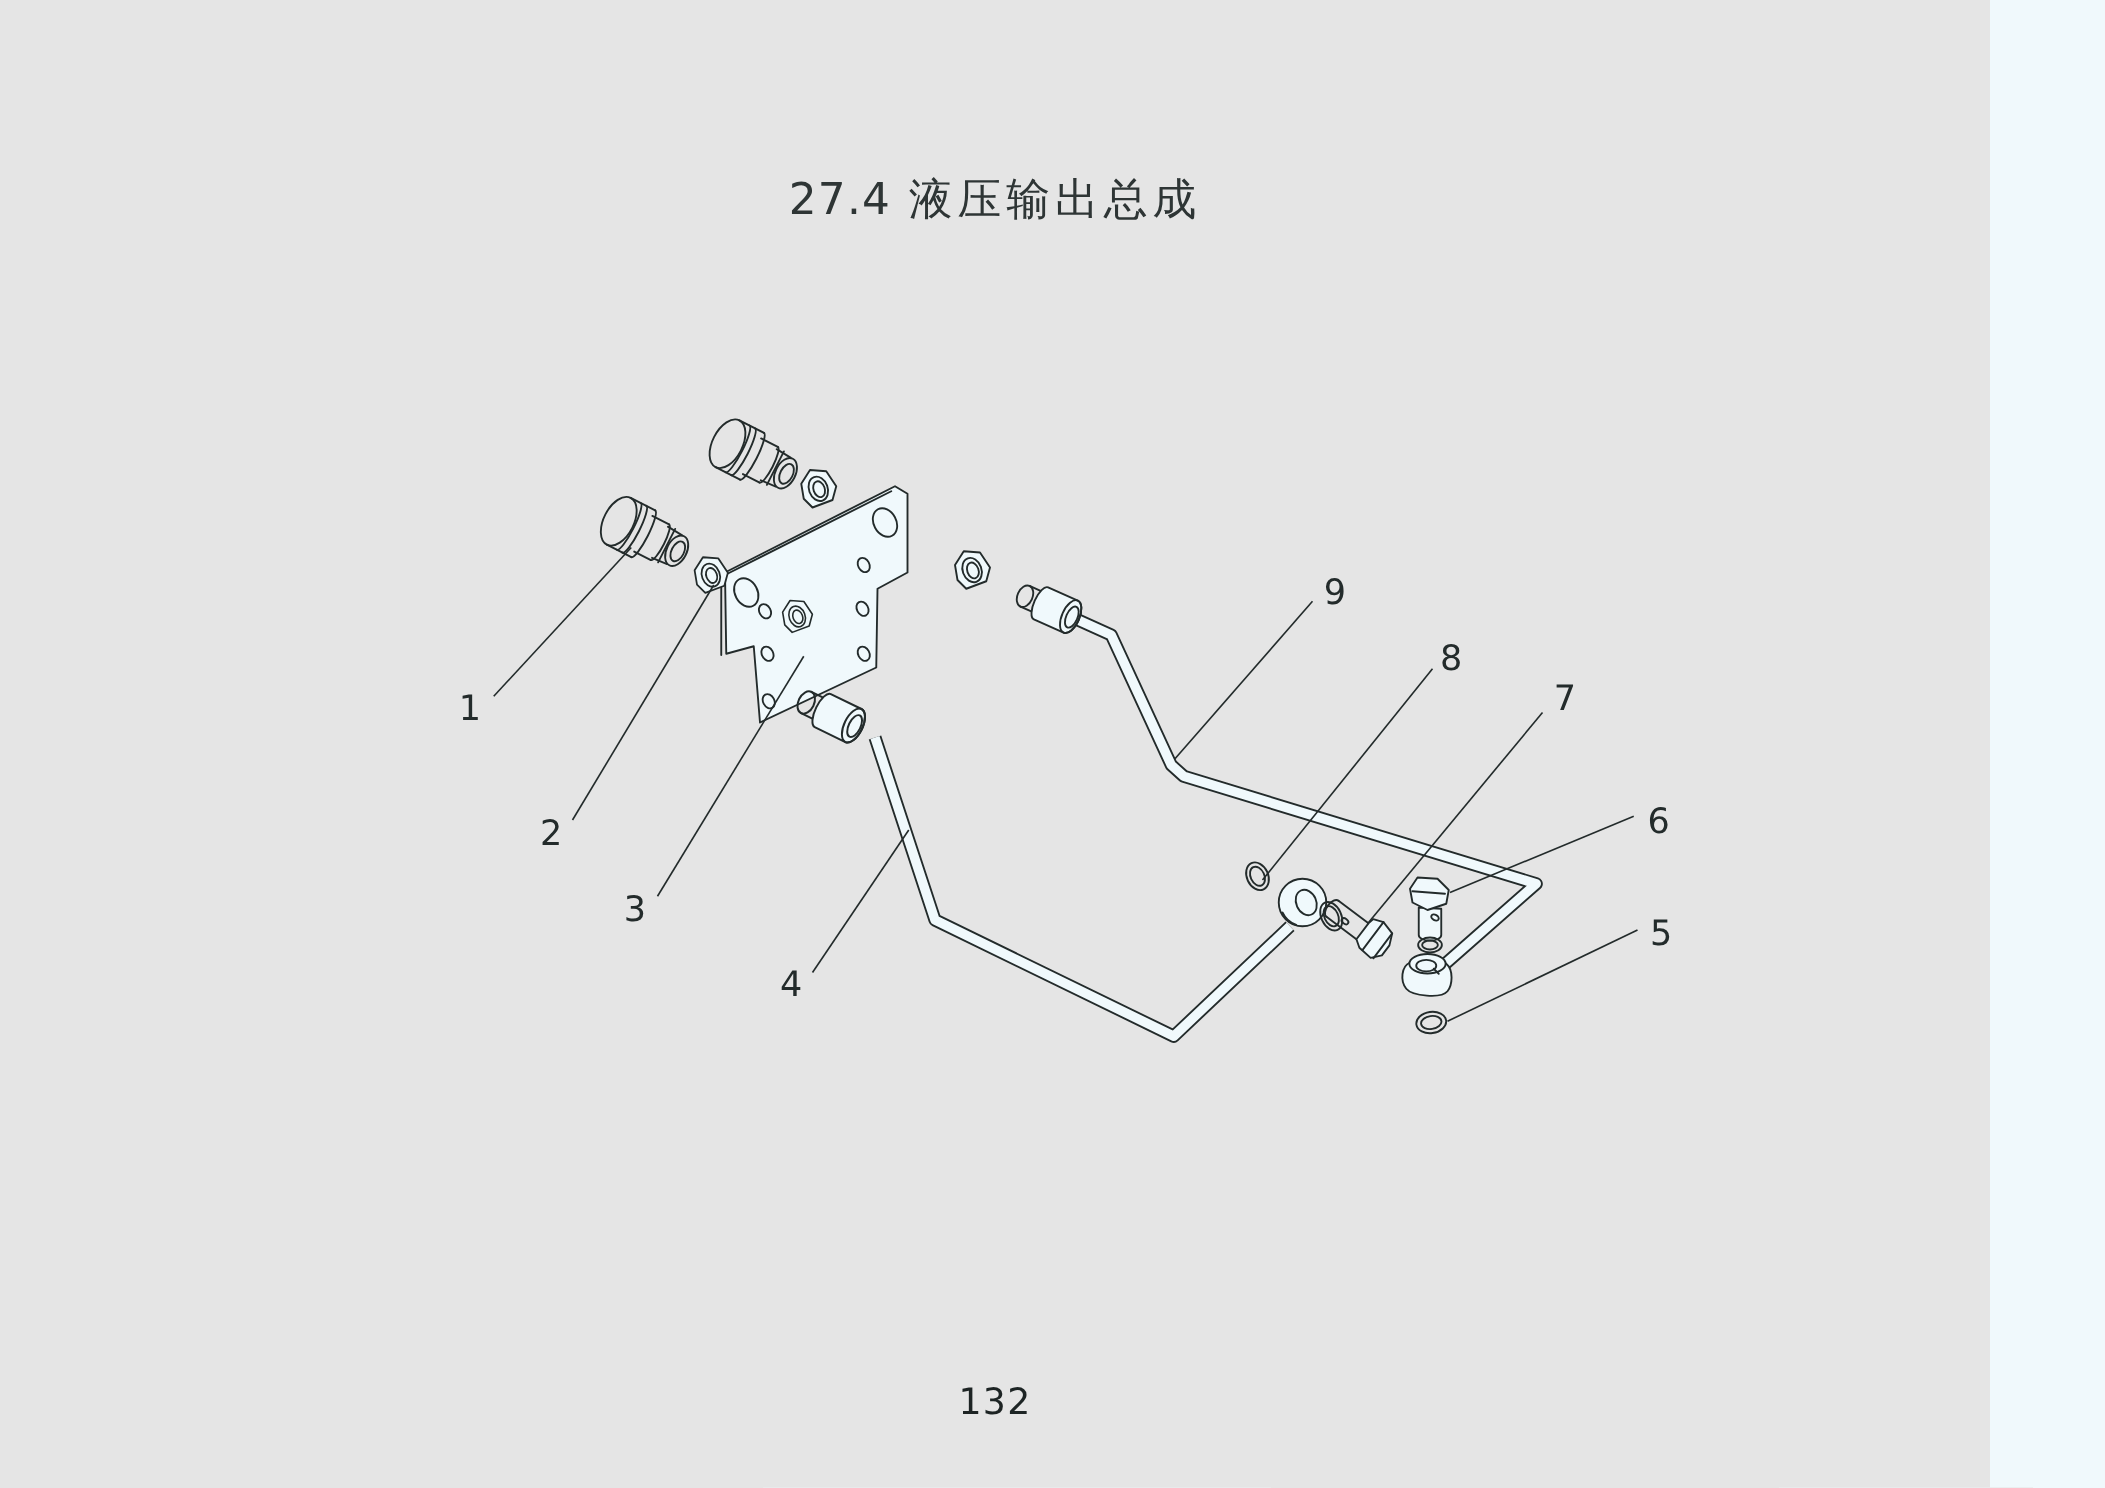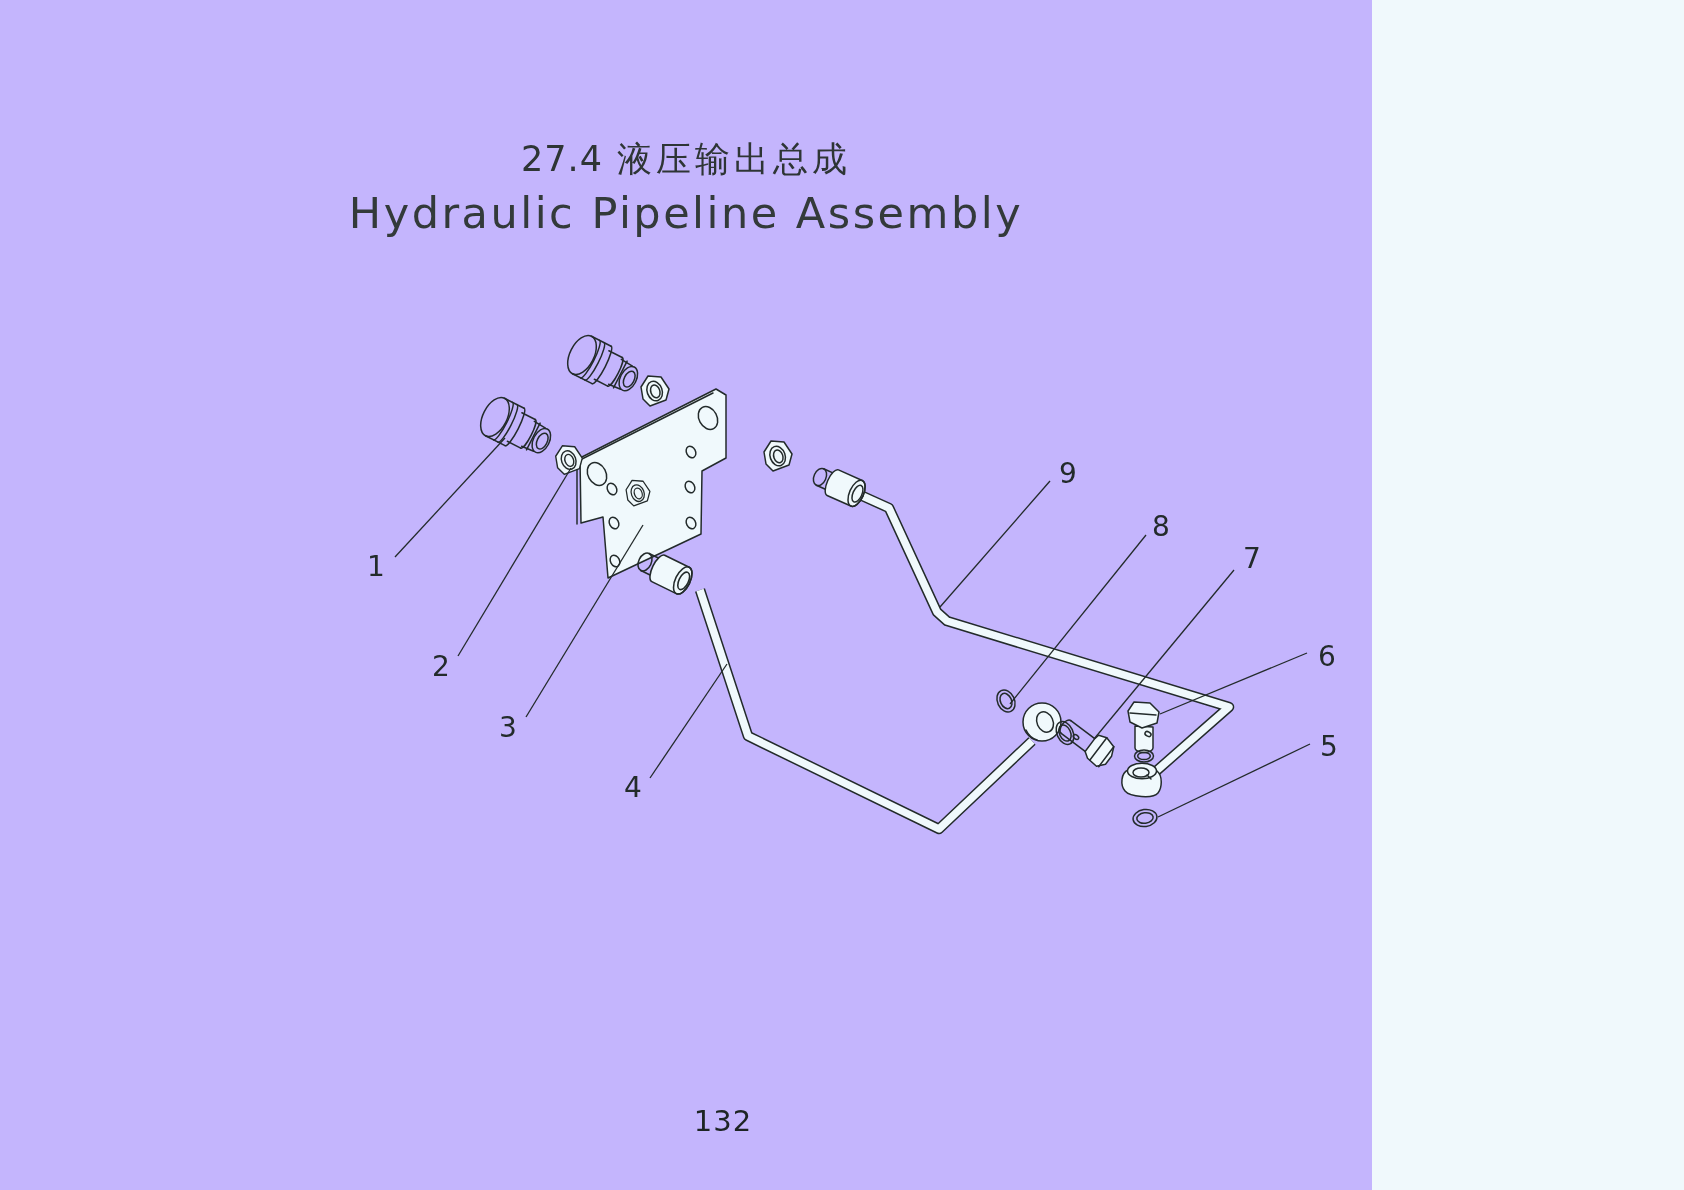--- a/index.html
+++ b/index.html
@@ -1,40 +1,39 @@
 <!DOCTYPE html>
 <html><head>
 <meta charset="utf-8">
 <style>
   html,body{margin:0;padding:0;}
   body{width:1684px;height:1190px;background:#f0f9fc;font-family:"DejaVu Sans",sans-serif;}
-  .page{position:relative;width:1372px;height:1190px;background:#c4b5fd;overflow:hidden;}
+  .page{position:relative;width:1592px;height:1190px;background:#e5e5e5;overflow:hidden;}
   .hdr{position:absolute;left:0;width:100%;text-align:center;color:#2e3535;white-space:nowrap;}
   .t1{top:136px;font-size:35px;letter-spacing:1px;}
   .t1 .zh{letter-spacing:4px;margin-left:14px;}
   .t2{top:188px;font-size:43px;letter-spacing:2.5px;color:#333a3a;}
   .t3{top:244px;font-size:31px;letter-spacing:2px;}
-  .pagenum{top:1104px;font-size:29px;letter-spacing:1px;color:#1d2424;padding-left:37px;}
+  .pagenum{top:1104px;font-size:29px;letter-spacing:1px;color:#1d2424;}
   svg{position:absolute;left:0;top:0;}
   .ln{stroke:#232b2b;stroke-width:1.5;fill:none;stroke-linecap:round;stroke-linejoin:round;}
   .fillbg{fill:#f0f9fc;}
   .tube-o{stroke:#232b2b;stroke-width:10.5;fill:none;stroke-linejoin:round;stroke-linecap:butt;}
   .tube-i{stroke:#f0f9fc;stroke-width:7.5;fill:none;stroke-linejoin:round;stroke-linecap:butt;}
   .leader{stroke:#232b2b;stroke-width:1.3;}
   .callout-num{font-family:"DejaVu Sans",sans-serif;font-size:28px;fill:#232b2b;text-anchor:middle;}
 </style>
 </head>
 <body>
 
 <div class="page">
 
   <div class="hdr t1">
     <span>27.4</span><span class="zh">液压输出总成</span>
   </div>
-  <div class="hdr t2">Hydraulic Pipeline Assembly</div>
 
   <svg width="1684" height="1190" viewBox="0 0 1684 1190">
     <defs>
 
       <g id="coupler" class="ln">
         <ellipse cx="0" cy="0" rx="12" ry="21"></ellipse>
         <line x1="0" y1="-21" x2="22" y2="-21"></line>
         <line x1="0" y1="21" x2="22" y2="21"></line>
         <path d="M 9,-21 A 4 21 0 0 1 9,21"></path>
         <path d="M 14,-21 A 4 21 0 0 1 14,21"></path>

